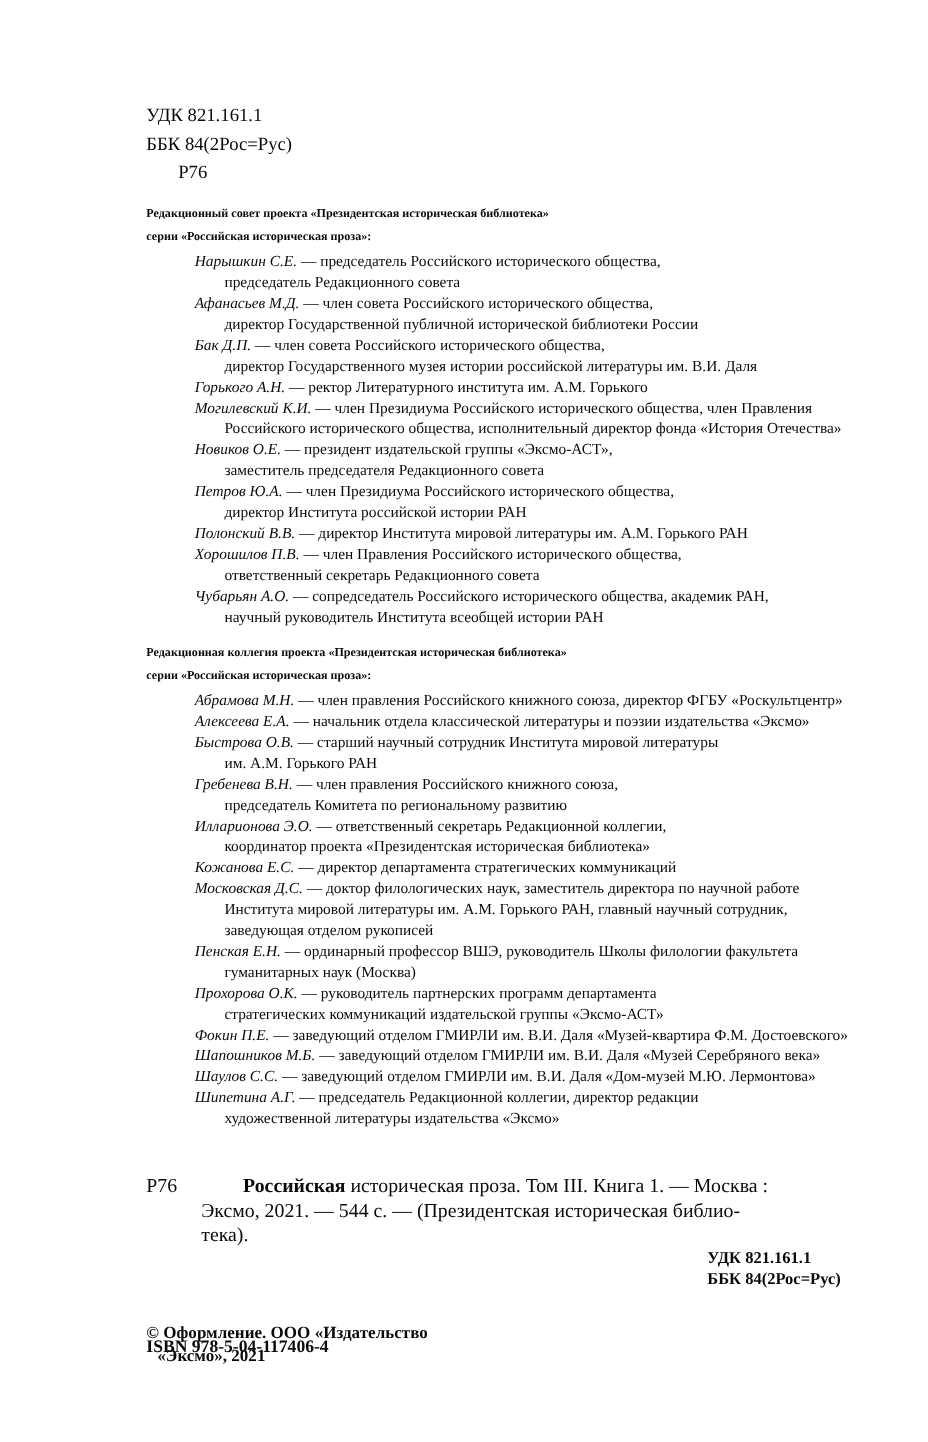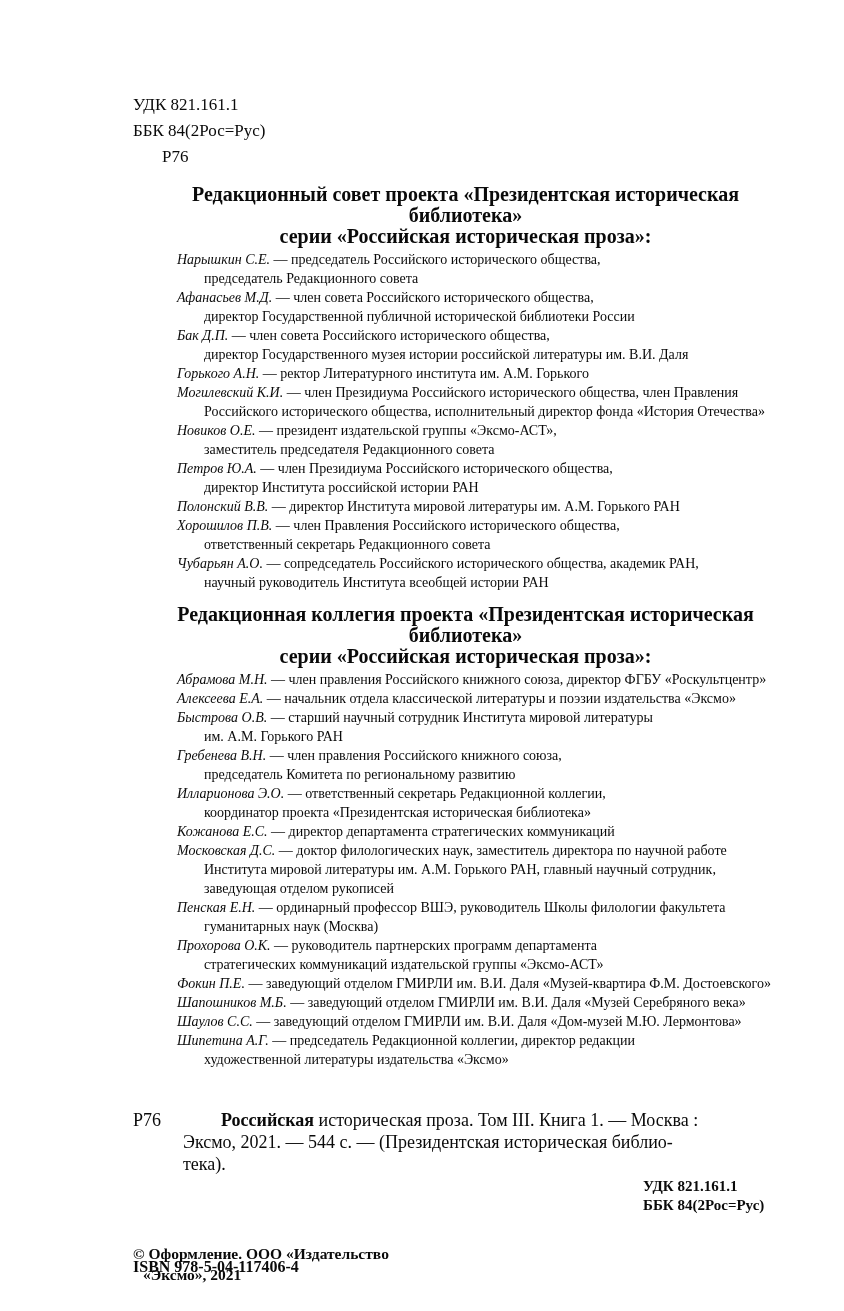--- a/index.html
+++ b/index.html
@@ -15,21 +15,21 @@
     width:844px;height:1311px;
     padding:92px 46px 0 133px;
     position:relative;
   }
   
   .id-top{font-size:17px;line-height:26px;}
   .id-top .code-r76{padding-left:29px;}
   
   .sec-heading{
     margin-top:14px;
-    font-size:20px;line-height:21px;font-weight:bold;text-align:center;
+    font-size:11px;line-height:21px;font-weight:bold;
   }
   .sec-heading.second{margin-top:12px;}
   
   .member-list{margin-top:3px;font-size:14px;line-height:19px;width:692px;margin-left:44px;}
   .entry{margin:0;}
   .mname{font-style:italic;}
   .cont{padding-left:27px;}
   
   .cite-row{margin-top:40px;display:flex;font-size:18px;line-height:22px;}
   .cite-code{width:50px;flex:0 0 50px;}

